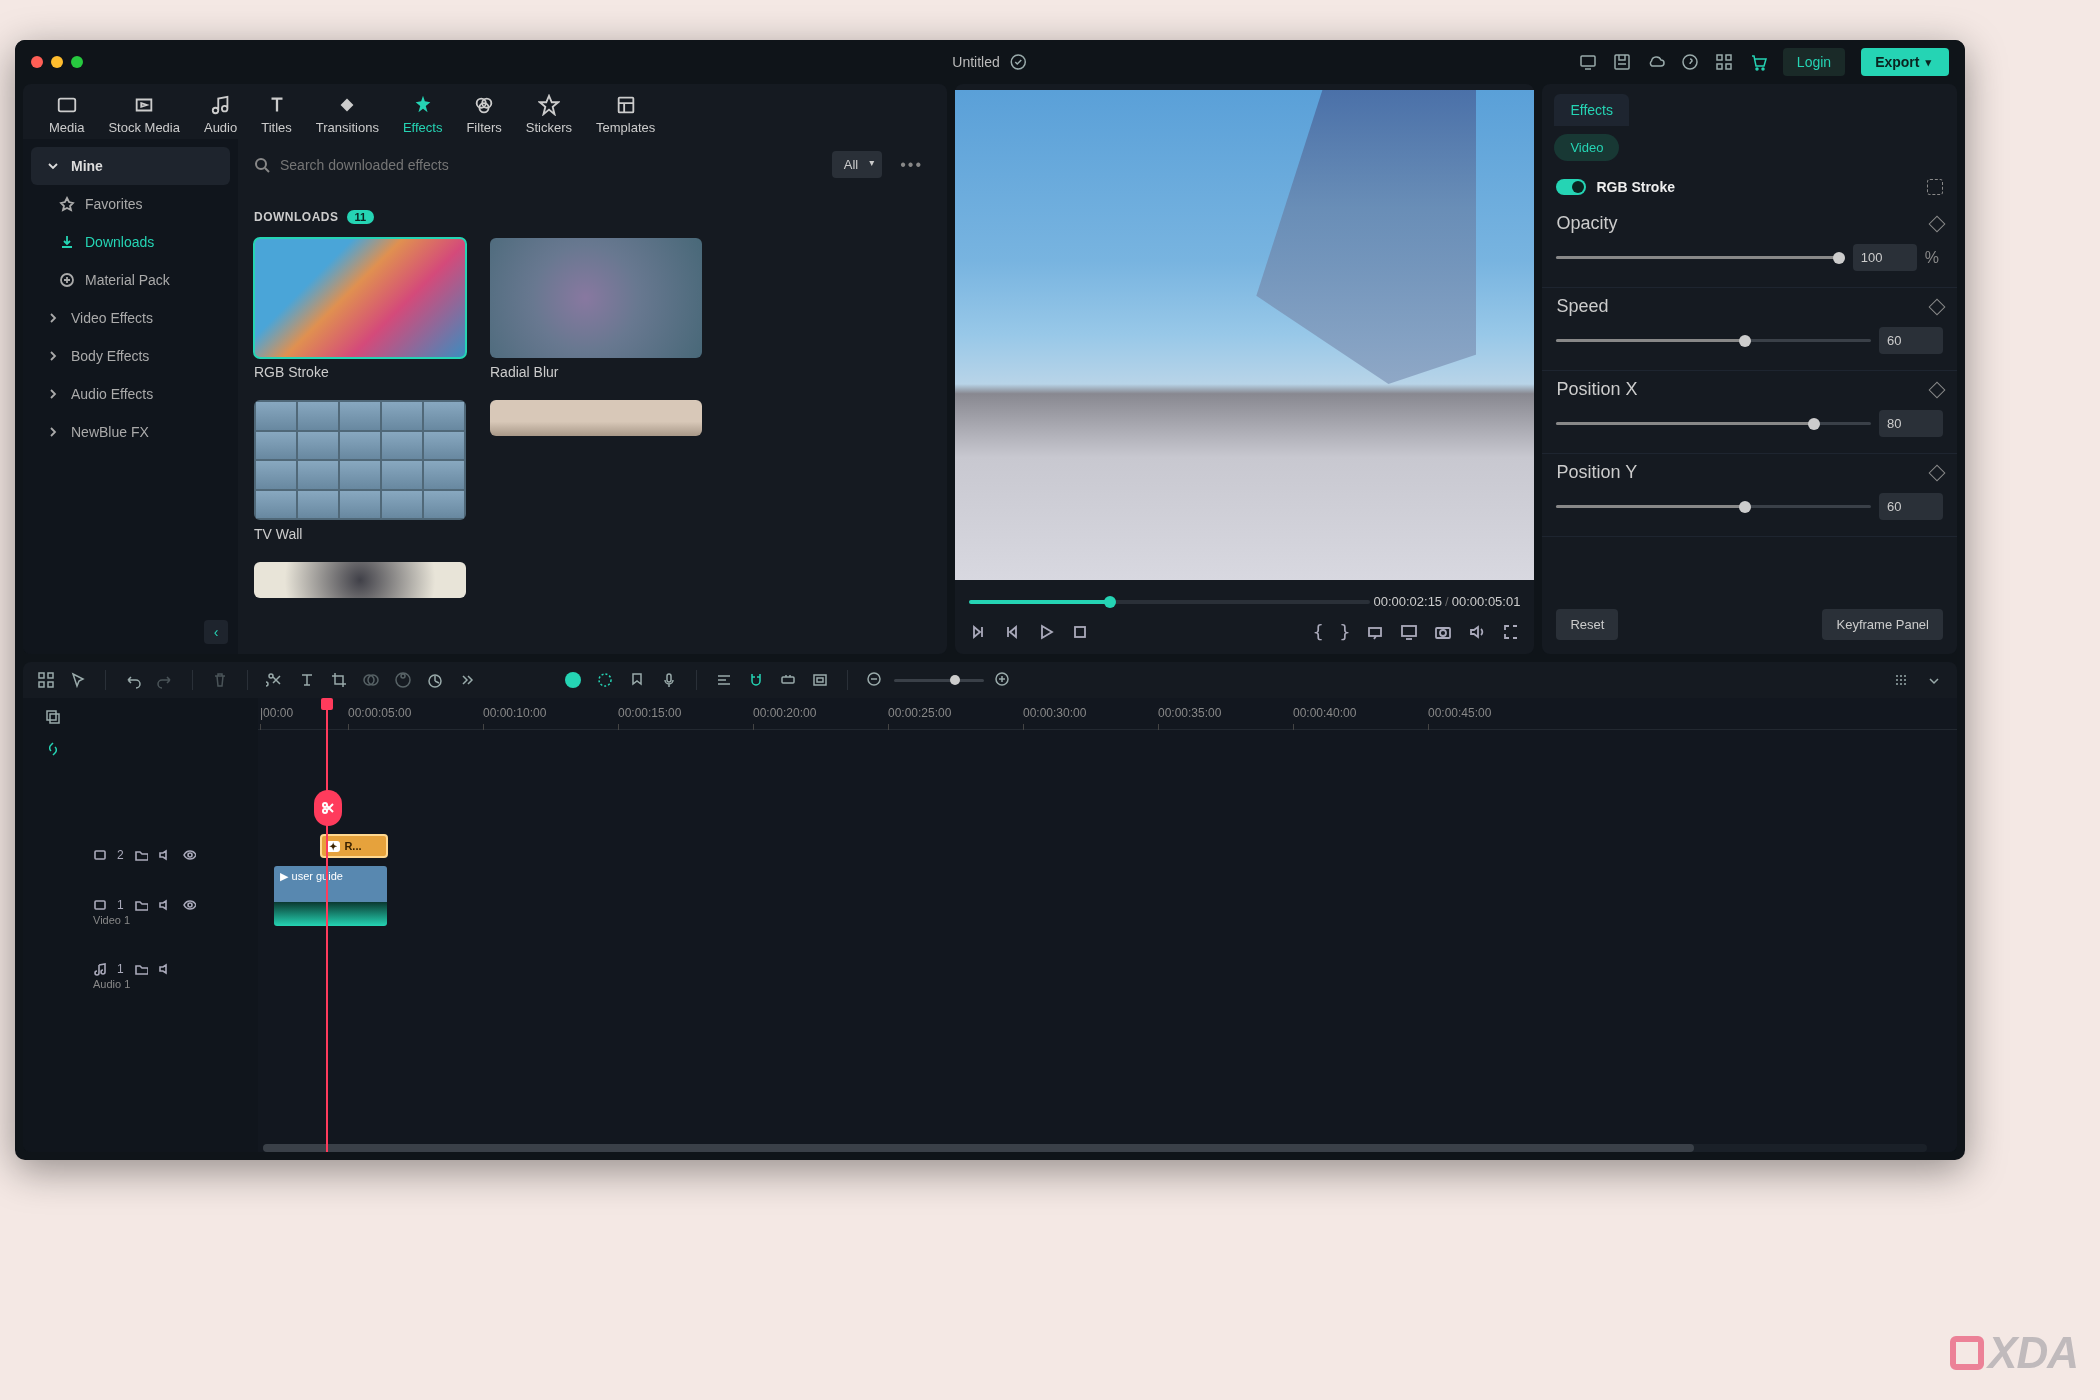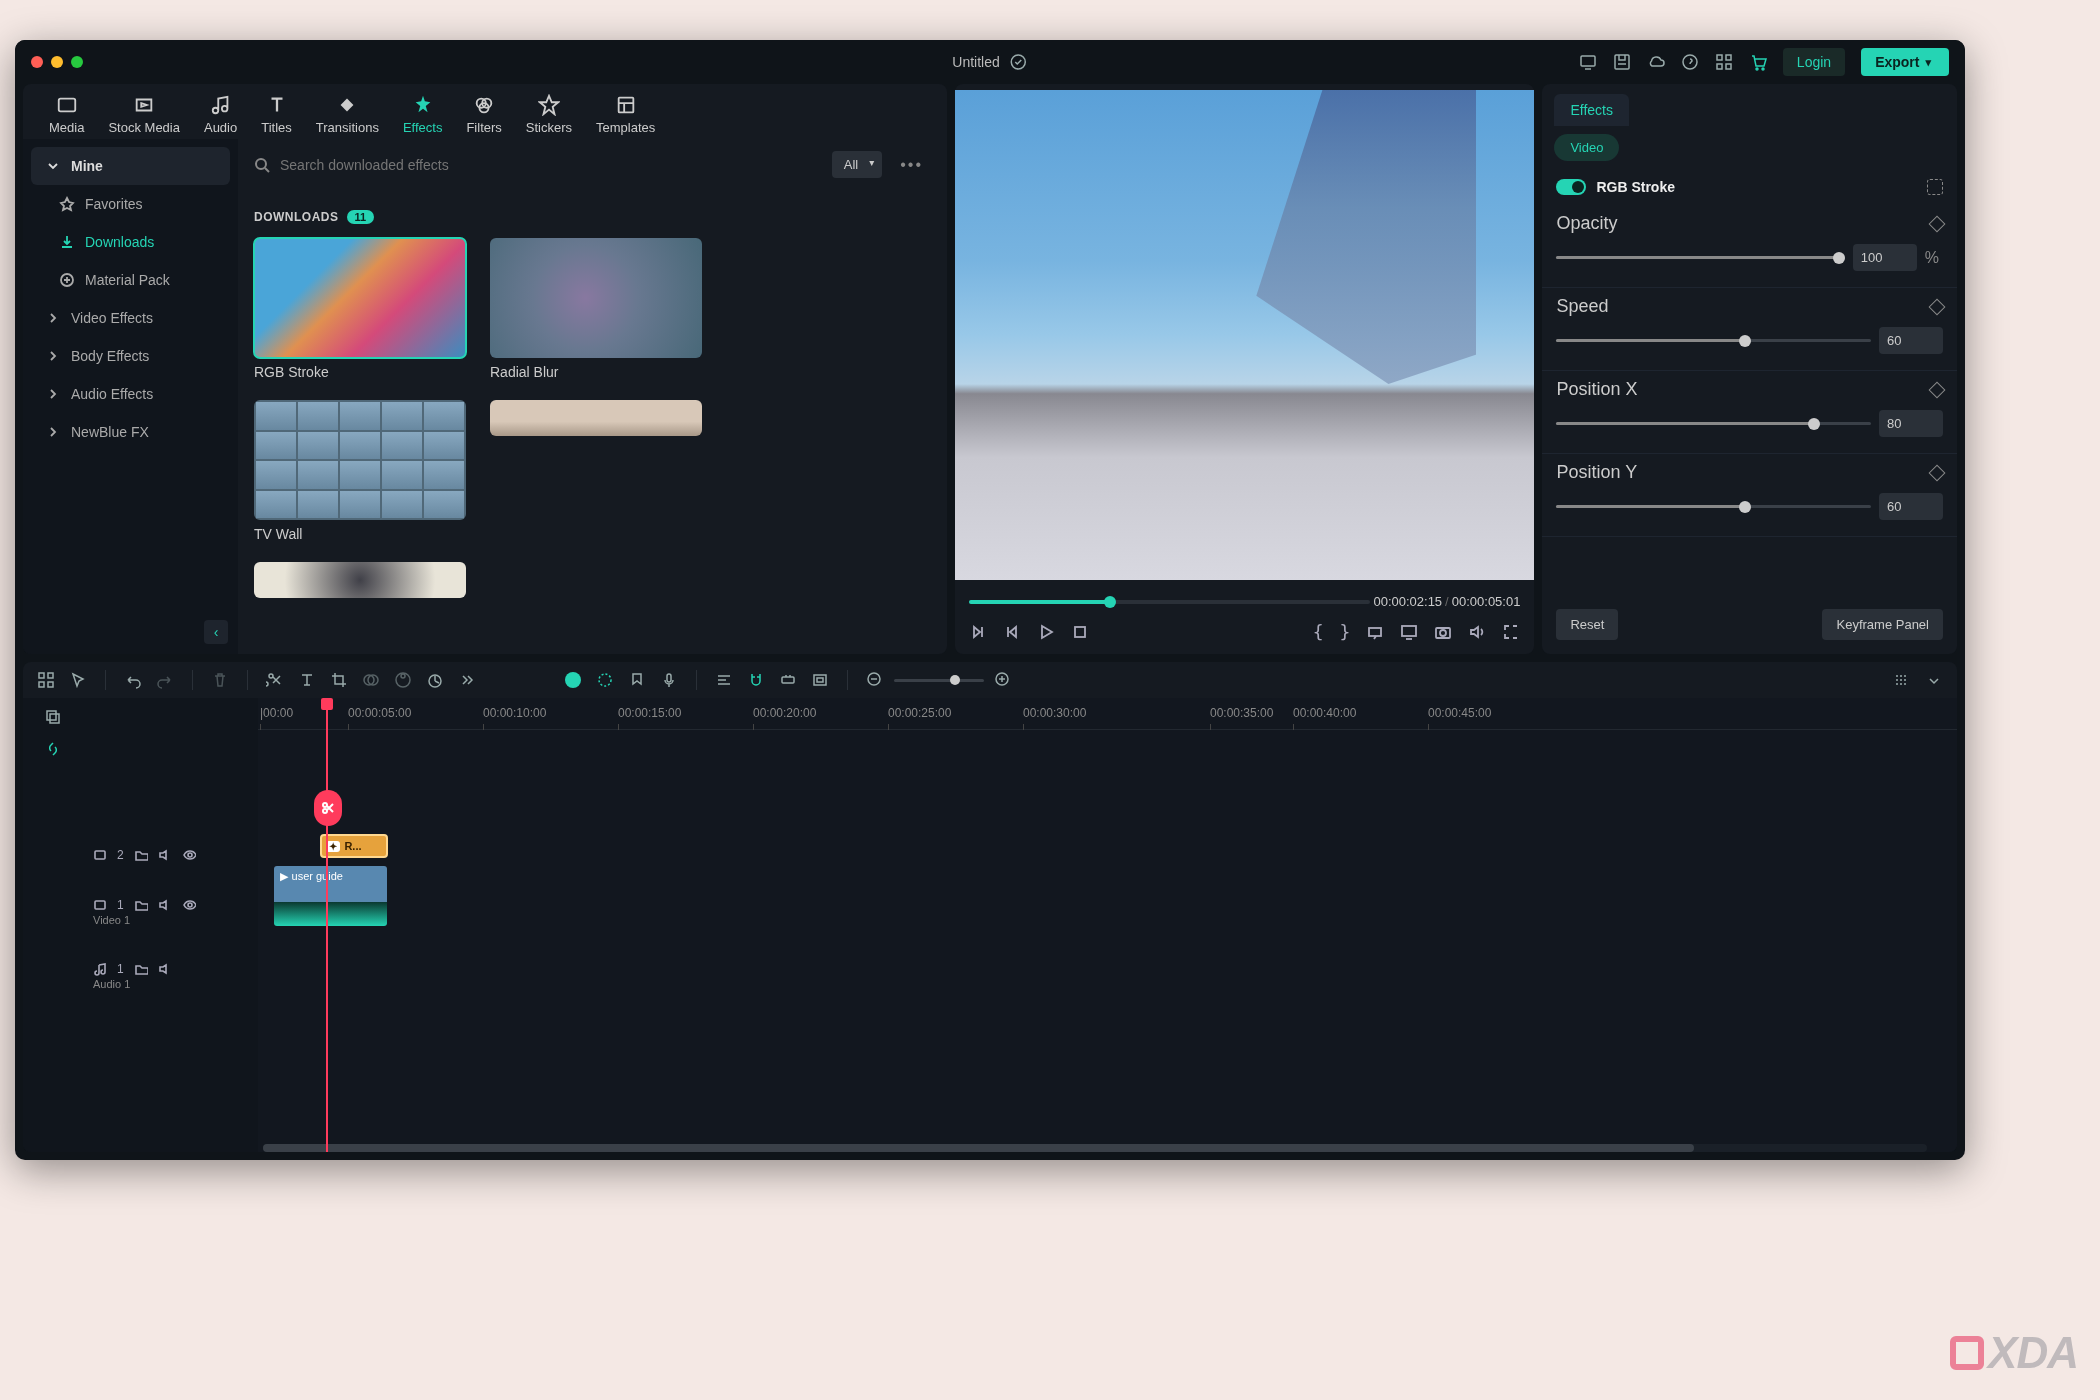--- a/index.html
+++ b/index.html
@@ -654,21 +654,21 @@
       </div>
       <div class="tl-right">
         <div class="ruler">
           <span class="ruler-mk" style="left:2px">|00:00</span>
           <span class="ruler-mk" style="left:90px">00:00:05:00</span>
           <span class="ruler-mk" style="left:225px">00:00:10:00</span>
           <span class="ruler-mk" style="left:360px">00:00:15:00</span>
           <span class="ruler-mk" style="left:495px">00:00:20:00</span>
           <span class="ruler-mk" style="left:630px">00:00:25:00</span>
           <span class="ruler-mk" style="left:765px">00:00:30:00</span>
-          <span class="ruler-mk" style="left:952px">00:00:35:00</span>
+          <span class="ruler-mk" style="left:900px">00:00:35:00</span>
           <span class="ruler-mk" style="left:1035px">00:00:40:00</span>
           <span class="ruler-mk" style="left:1170px">00:00:45:00</span>
         </div>
         <div class="playhead"></div>
         <div class="cut-bubble">
             <svg>
               <circle cx="4" cy="4" r="2"></circle>
               <circle cx="4" cy="10" r="2"></circle>
               <path d="M6 5l6 6M6 9l6-6"></path>
             </svg>

